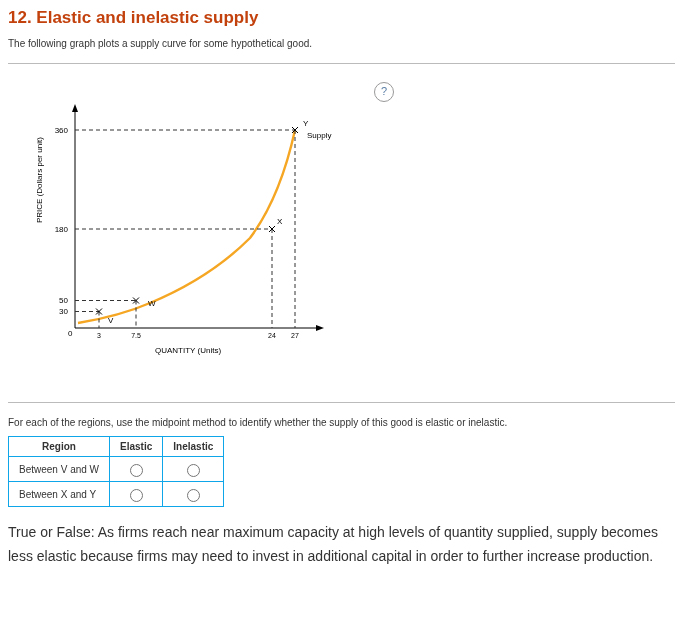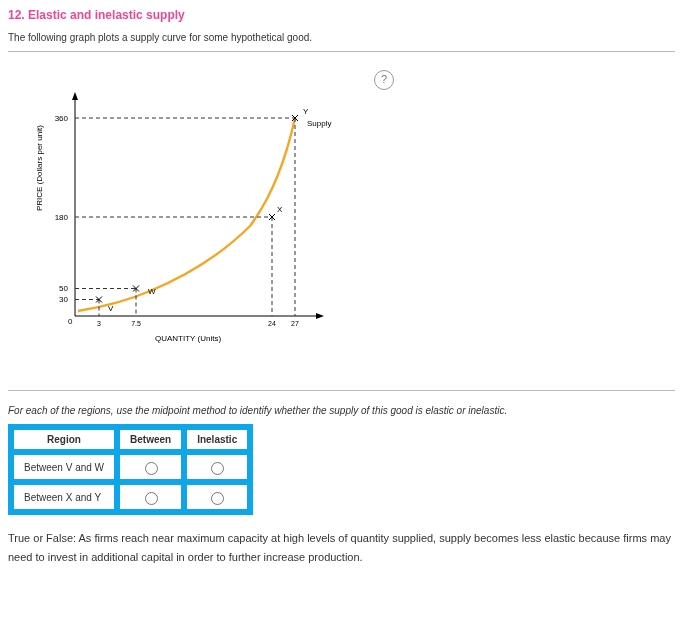--- a/index.html
+++ b/index.html
@@ -1,27 +1,27 @@
 <!DOCTYPE html>
 <html><head>
 <meta charset="utf-8">
 <style>
 body{font-family:Arial,Helvetica,sans-serif;font-size:11px;color:#333;margin:0;padding:8px;width:683px;box-sizing:border-box}
-.title{color:#ec4899;font-weight:bold;font-size:12px;margin-bottom:10px}
-.desc{margin-bottom:8px;font-size:10px}
+.title{color:#c2410c;font-weight:bold;font-size:17px;margin-bottom:10px}
+.desc{margin-bottom:14px;font-size:10px}
 hr{border:none;border-top:1px solid #bbb;margin:6px 0}
 .chart-wrap{position:relative;width:380px;height:310px;margin:14px 0 14px 12px}
 .help{position:absolute;right:6px;top:4px;width:18px;height:18px;border:1px solid #999;border-radius:50%;text-align:center;line-height:17px;color:#5a7da5;font-size:11px;cursor:pointer}
 svg{display:block}
-.instr{font-style:italic;font-size:10px;color:#333;margin:14px 0 8px}
+.instr{font-size:10px;color:#333;margin:14px 0 8px}
 table.ans{border-collapse:collapse;margin-bottom:14px}
-table.ans th,table.ans td{border:6px solid #0ea5e9;padding:4px 10px;font-size:10px}
+table.ans th,table.ans td{border:1px solid #0ea5e9;padding:4px 10px;font-size:10px}
 table.ans th{font-weight:bold}
 .radio-cell{text-align:center}
-.tf{font-size:11px;line-height:1.7}
+.tf{font-size:14px;line-height:1.7}
 .tf-opts{padding-left:28px;padding-top:6px}
 .tf-opts label{display:block;margin-bottom:3px}
 input[type=radio]{vertical-align:middle;margin-right:4px}
 </style>
 </head>
 <body>
 
 <div class="title">12. Elastic and inelastic supply</div>
 <div class="desc">The following graph plots a supply curve for some hypothetical good.</div>
 <hr>
@@ -80,21 +80,21 @@
 </div>
 
 <hr>
 
 <div class="instr">For each of the regions, use the midpoint method to identify whether the supply of this good is elastic or inelastic.</div>
 
 <table class="ans">
   <tbody>
       <tr>
     <th>Region</th>
-    <th>Between</th>
+    <th>Elastic</th>
     <th>Inelastic</th>
   </tr>
   <tr>
     <td>Between V and W</td>
     <td class="radio-cell"><input type="radio" name="r1" style=""></td>
     <td class="radio-cell"><input type="radio" name="r1" style=""></td>
   </tr>
   <tr>
     <td>Between X and Y</td>
     <td class="radio-cell"><input type="radio" name="r0" style=""></td>

